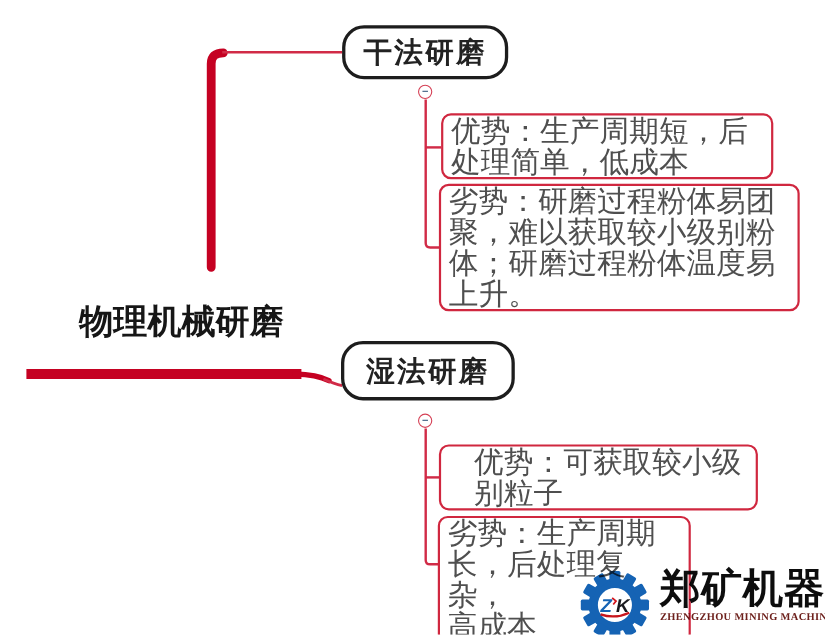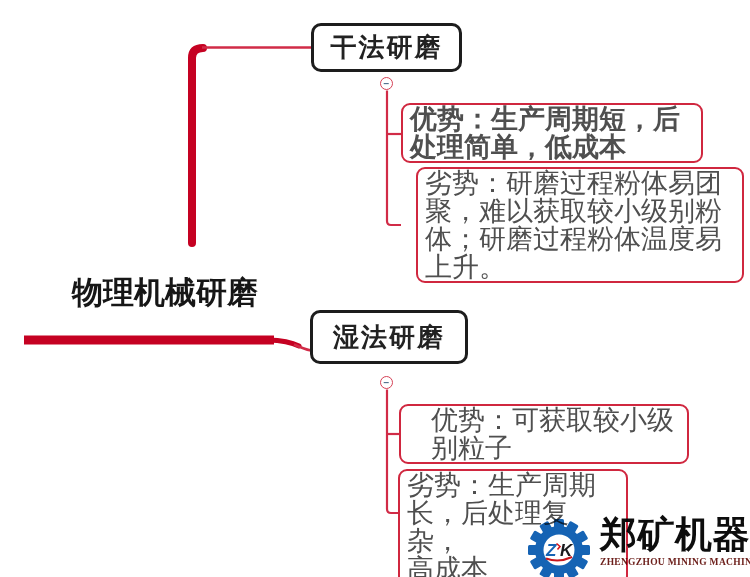--- a/index.html
+++ b/index.html
@@ -4,36 +4,36 @@
 <style>
   html,body { margin:0; padding:0; background:#fff; }
   .canvas {
     position:relative; width:750px; height:577px; background:#ffffff;
     overflow:hidden; font-family:"Liberation Sans", sans-serif;
   }
   svg.lines { position:absolute; left:0; top:0; }
 
   .topic {
     position:absolute; box-sizing:border-box; background:#fff;
-    border:3.5px solid #1d1d1d; border-radius:10px;
+    border:3.5px solid #1d1d1d; border-radius:20px;
     display:flex; align-items:center; justify-content:center;
     font-weight:bold; font-size:26px; letter-spacing:2px; color:#222222;
     cursor:pointer;
   }
   #node-dry { left:311px; top:23px;  width:151px; height:49px; }
   #node-wet { left:310px; top:310px; width:158px; height:54px; }
 
   .detail {
     position:absolute; box-sizing:border-box; background:#fff;
     border:2px solid #d0273f; border-radius:9px;
     padding:0 7px; font-size:27px; line-height:28px; color:#4f4f4f;
     white-space:pre-line; line-break:strict; cursor:pointer;
   }
-  #box-dry-adv { left:401px; top:103px; width:302px;font-weight:bold; }
-  #box-dry-dis { left:416px; top:167px; width:328px; }
+  #box-dry-adv { left:401px; top:103px; width:302px; }
+  #box-dry-dis { left:399px; top:167px; width:328px; }
   #box-wet-adv { left:399px; top:404px; width:290px;padding-left:30px; }
   #box-wet-dis { left:398px; top:469px; width:230px; }
 
   .root-label {
     position:absolute; left:62px; top:272px; width:206px; text-align:center;
     font-family:"Liberation Serif", serif; font-weight:bold;
     font-size:31px; color:#161616; cursor:pointer;
   }
 
   .collapse {

